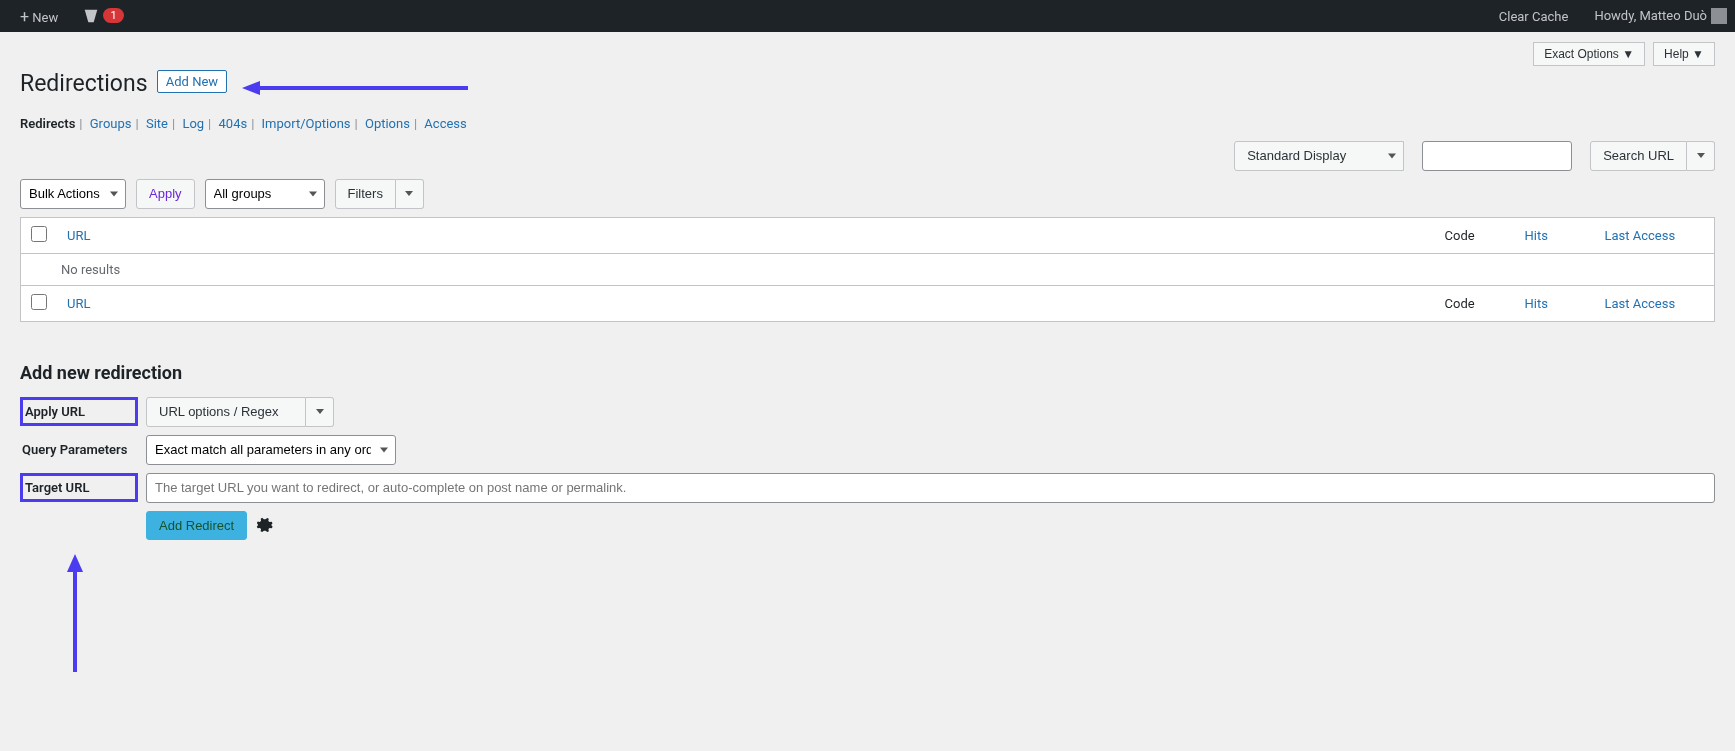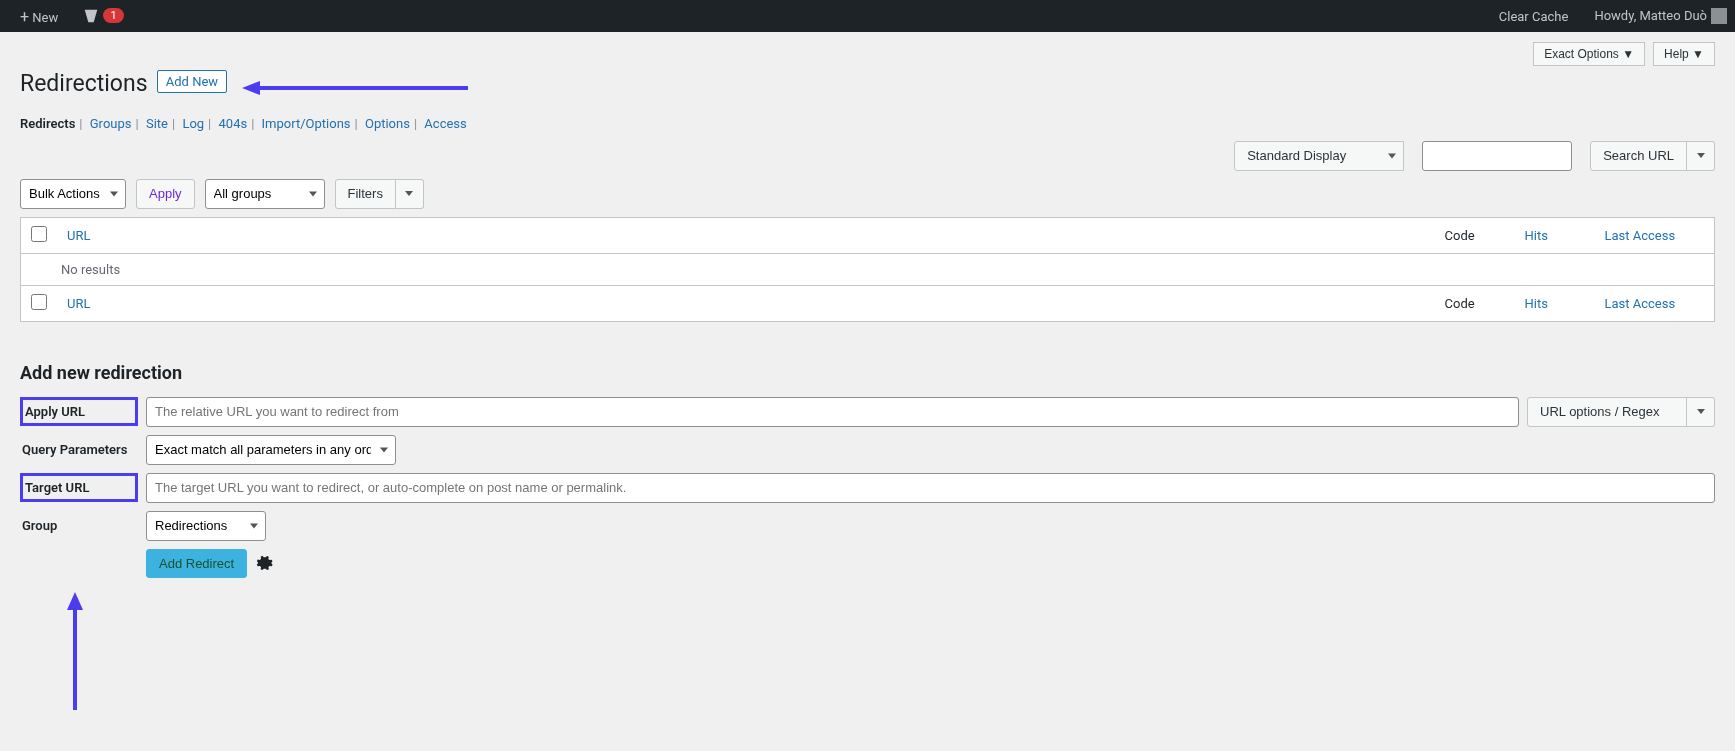--- a/index.html
+++ b/index.html
@@ -156,41 +156,36 @@
         <th class="sortable">Hits</th>
         <th class="sortable">Last Access</th>
       </tr>
     </tfoot>
   </table>
 
   <h2 class="section-title">Add new redirection</h2>
 
   <div class="form-row">
     <label class="highlight-box">Apply URL</label>
-    <input type="text" class="wide" placeholder="The relative URL you want to redirect from" style="">
     <div class="btn-split">
       <button class="btn" style="width:160px;text-align:left">URL options / Regex</button>
       <div class="caret"></div>
     </div>
   </div>
 
   <div class="form-row">
     <label>Query Parameters</label>
     <div class="select-wrap"><select style="width:250px"><option>Exact match all parameters in any order</option></select></div>
   </div>
 
   <div class="form-row">
     <label class="highlight-box">Target URL</label>
     <input type="text" class="wide" placeholder="The target URL you want to redirect, or auto-complete on post name or permalink." style="">
   </div>
 
-  <div class="form-row">
-    <label>Group</label>
-    <div class="select-wrap"><select style="width:120px"><option>Redirections</option></select></div>
-  </div>
 
   <div class="form-row">
     <label></label>
     <button class="btn-primary">Add Redirect</button>
     <svg class="gear" viewBox="0 0 20 20" fill="#1d2327">
         <path d="M10 6a4 4 0 100 8 4 4 0 000-8zm8 4l1.5-2-1-1.7-2.4.5a7 7 0 00-1.3-1.3l.5-2.4-1.7-1-2 1.5a7 7 0 00-1.8 0L8 2l-1.7 1 .5 2.4a7 7 0 00-1.3 1.3l-2.4-.5-1 1.7L3.5 10 2 12l1 1.7 2.4-.5a7 7 0 001.3 1.3l-.5 2.4 1.7 1 2-1.5a7 7 0 001.8 0l2 1.5 1.7-1-.5-2.4a7 7 0 001.3-1.3l2.4.5 1-1.7L18 10z"></path>
       </svg>
   </div>
 
   <svg class="arrow-v" width="30" height="120" viewBox="0 0 30 120">

